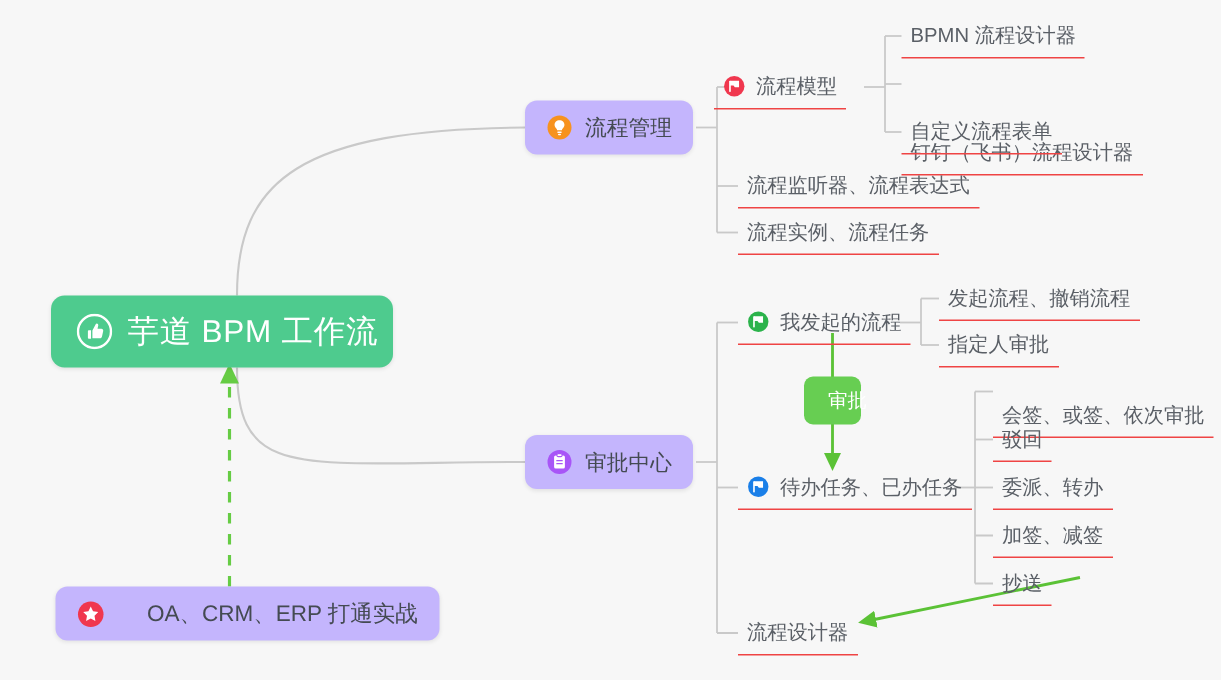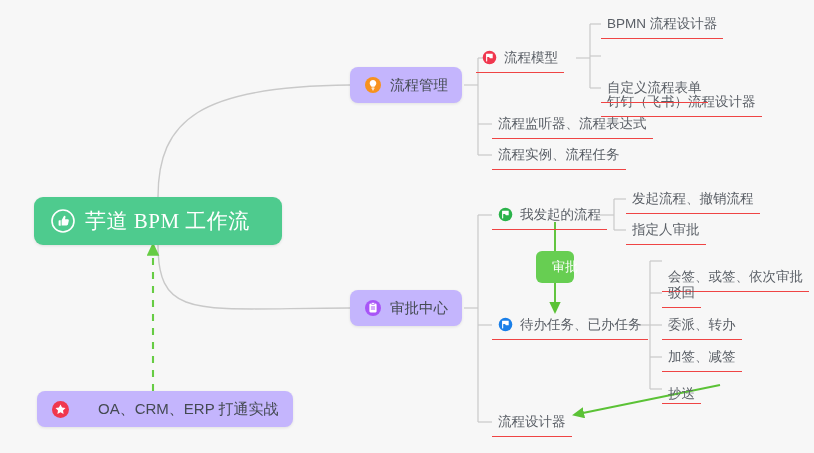--- a/index.html
+++ b/index.html
@@ -11,25 +11,24 @@
     overflow: hidden;
     position: relative;
   }
   #canvas { position:absolute; inset:0; width:814px; height:453px; }
   svg.links { position:absolute; left:0; top:0; width:814px; height:453px; pointer-events:none; }
 
   .node { position:absolute; display:flex; align-items:center; white-space:nowrap;padding-left:20px; }
 
   
   .root {
-    left:34px; top:197px; width:248px; height:48px;
+    left:34px; top:197px; width:228px; height:48px;
     background:#4ecb8e; border-radius:9px;
     padding:0 17px; gap:10px;
     box-shadow:0 1px 3px rgba(0,0,0,0.10);
-    font-family:Liberation Serif, serif;
   }
   .root .label { color:#ffffff; font-size:21px; letter-spacing:0.5px; }
 
   
   .card {
     background:#c4b5fd; border-radius:8px; height:36px;
     padding:0 14px; gap:8px;
     box-shadow:0 1px 3px rgba(0,0,0,0.09);
   }
   .card .label { color:#444a52; font-size:14.5px; }
@@ -221,21 +220,21 @@
   </div>
   <div class="node leaf" style="left:662px; top:278px;justify-content:center;">
     <span class="label">驳回</span>
   </div>
   <div class="node leaf" style="left:662px; top:310px;">
     <span class="label">委派、转办</span>
   </div>
   <div class="node leaf" style="left:662px; top:342px;">
     <span class="label">加签、减签</span>
   </div>
-  <div class="node leaf" style="left:662px; top:374px;align-items:flex-end;">
+  <div class="node leaf" style="left:662px; top:374px;">
     <span class="label">抄送</span>
   </div>
 
   <div class="node leaf" style="left:492px; top:407px;">
     <span class="label">流程设计器</span>
   </div>
 
   <div class="node card" id="node-oa-crm-erp">
     <span class="icon">
       <svg width="19" height="19" viewBox="0 0 19 19">

